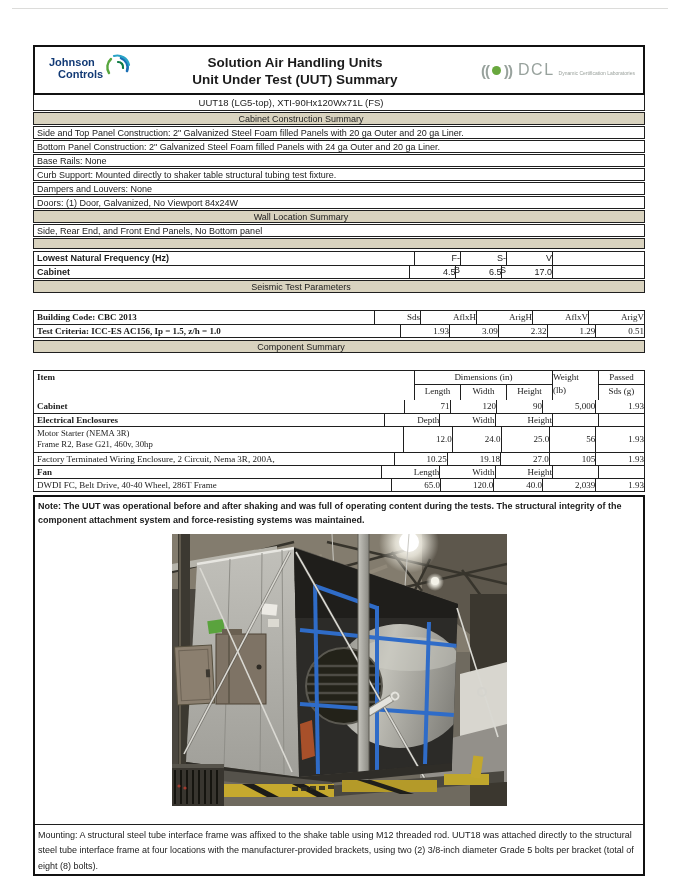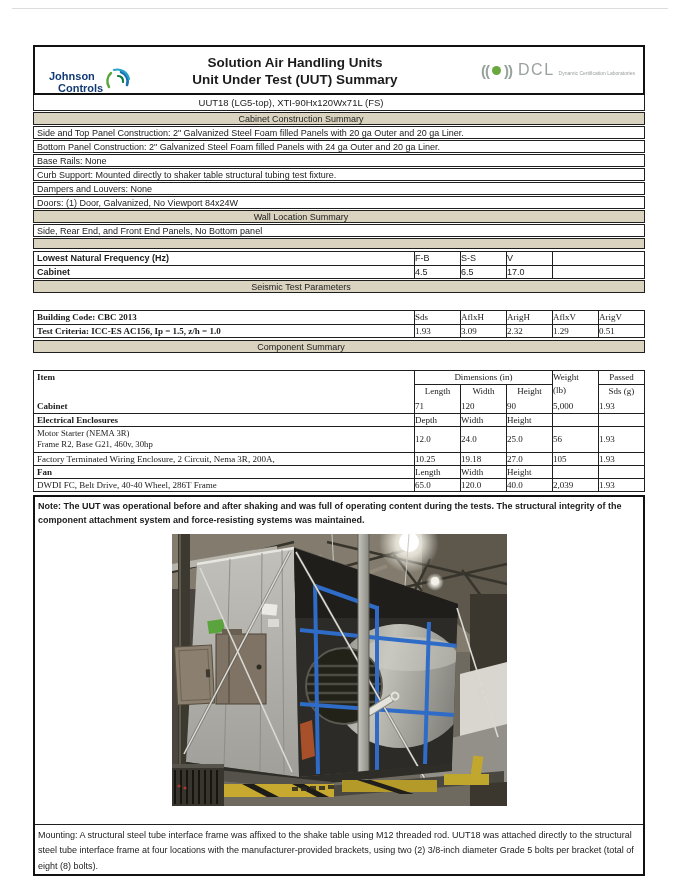--- a/index.html
+++ b/index.html
@@ -7,21 +7,21 @@
     --dcl-gray:#98a29d; --dcl-green:#69a83e;
   }
   *{box-sizing:border-box; margin:0; padding:0;}
   html,body{width:680px;height:880px;background:#fff;overflow:hidden;}
   body{font-family:"Liberation Sans", sans-serif; color:#1b1b1b; position:relative;}
   .scan-edge{position:absolute;left:12px;right:12px;top:8px;height:1px;background:#dcdcda;}
   .sheet{position:absolute; left:33px; top:45px; width:612px;}
 
   
   .header-box{height:50px;border:2px solid #111;position:relative;}
-  .jc{position:absolute;left:14px;top:23px;display:flex;align-items:flex-start;}
+  .jc{position:absolute;left:14px;top:9px;display:flex;align-items:flex-start;}
   .jc-text{font-size:11px;font-weight:bold;color:var(--navy);line-height:12px;}
   .jc-text .l2{padding-left:9px;}
   .jc svg{margin-left:2px;margin-top:-2px;}
   .title{width:100%;text-align:center;transform:translateX(-44px);padding-top:7px;}
   .title div{font-size:13.5px;font-weight:bold;line-height:17px;}
   .dcl{position:absolute;right:8px;top:13px;display:flex;align-items:center;}
   .dcl .paren{font-size:15px;color:var(--dcl-gray);font-weight:bold;letter-spacing:-1px;}
   .dcl .dot{width:9px;height:9px;border-radius:50%;background:var(--dcl-green);margin:0 3px;display:inline-block;}
   .dcl .name{font-size:16px;color:var(--dcl-gray);letter-spacing:1.5px;margin-left:6px;line-height:20px;}
   .dcl .tag{font-size:5px;color:#9aa19c;margin-left:4px;white-space:nowrap;margin-top:6px;}
@@ -34,21 +34,21 @@
   .band.empty{height:11px;}
   .info-row{height:13px;border:1px solid var(--line);margin-top:1px;font-size:9px;
             line-height:12px;padding-left:3px;white-space:nowrap;overflow:hidden;}
 
   
   .tbl{border:1px solid var(--line);margin-top:2px;}
   .tbl.mt1{margin-top:17px;font-family:Liberation Serif, serif;}
   .trow{display:flex;height:13px;font-size:9px;line-height:12px;}
   .trow + .trow{border-top:1px solid var(--line);}
   .cl{flex:1;padding-left:3px;white-space:nowrap;overflow:hidden;}
-  .c{flex:0 0 46px;border-left:1px solid var(--line);text-align:left;}
+  .c{flex:0 0 46px;border-left:1px solid var(--line);text-align:right;padding-left:32px;}
   .c2{flex:0 0 92px;}
   .bold{font-weight:bold;}
 
   
   .chead{display:flex;height:29px;font-size:9px;}
   .ch-item{flex:1;padding:1px 0 0 3px;font-weight:bold;}
   .ch-dims{flex:0 0 138px;border-left:1px solid var(--line);display:flex;flex-direction:column;}
   .ch-dims-top{height:14px;border-bottom:1px solid var(--line);text-align:center;line-height:13px;}
   .ch-dims-sub{flex:1;display:flex;}
   .ch-dims-sub div{flex:1;text-align:center;line-height:13px;}

